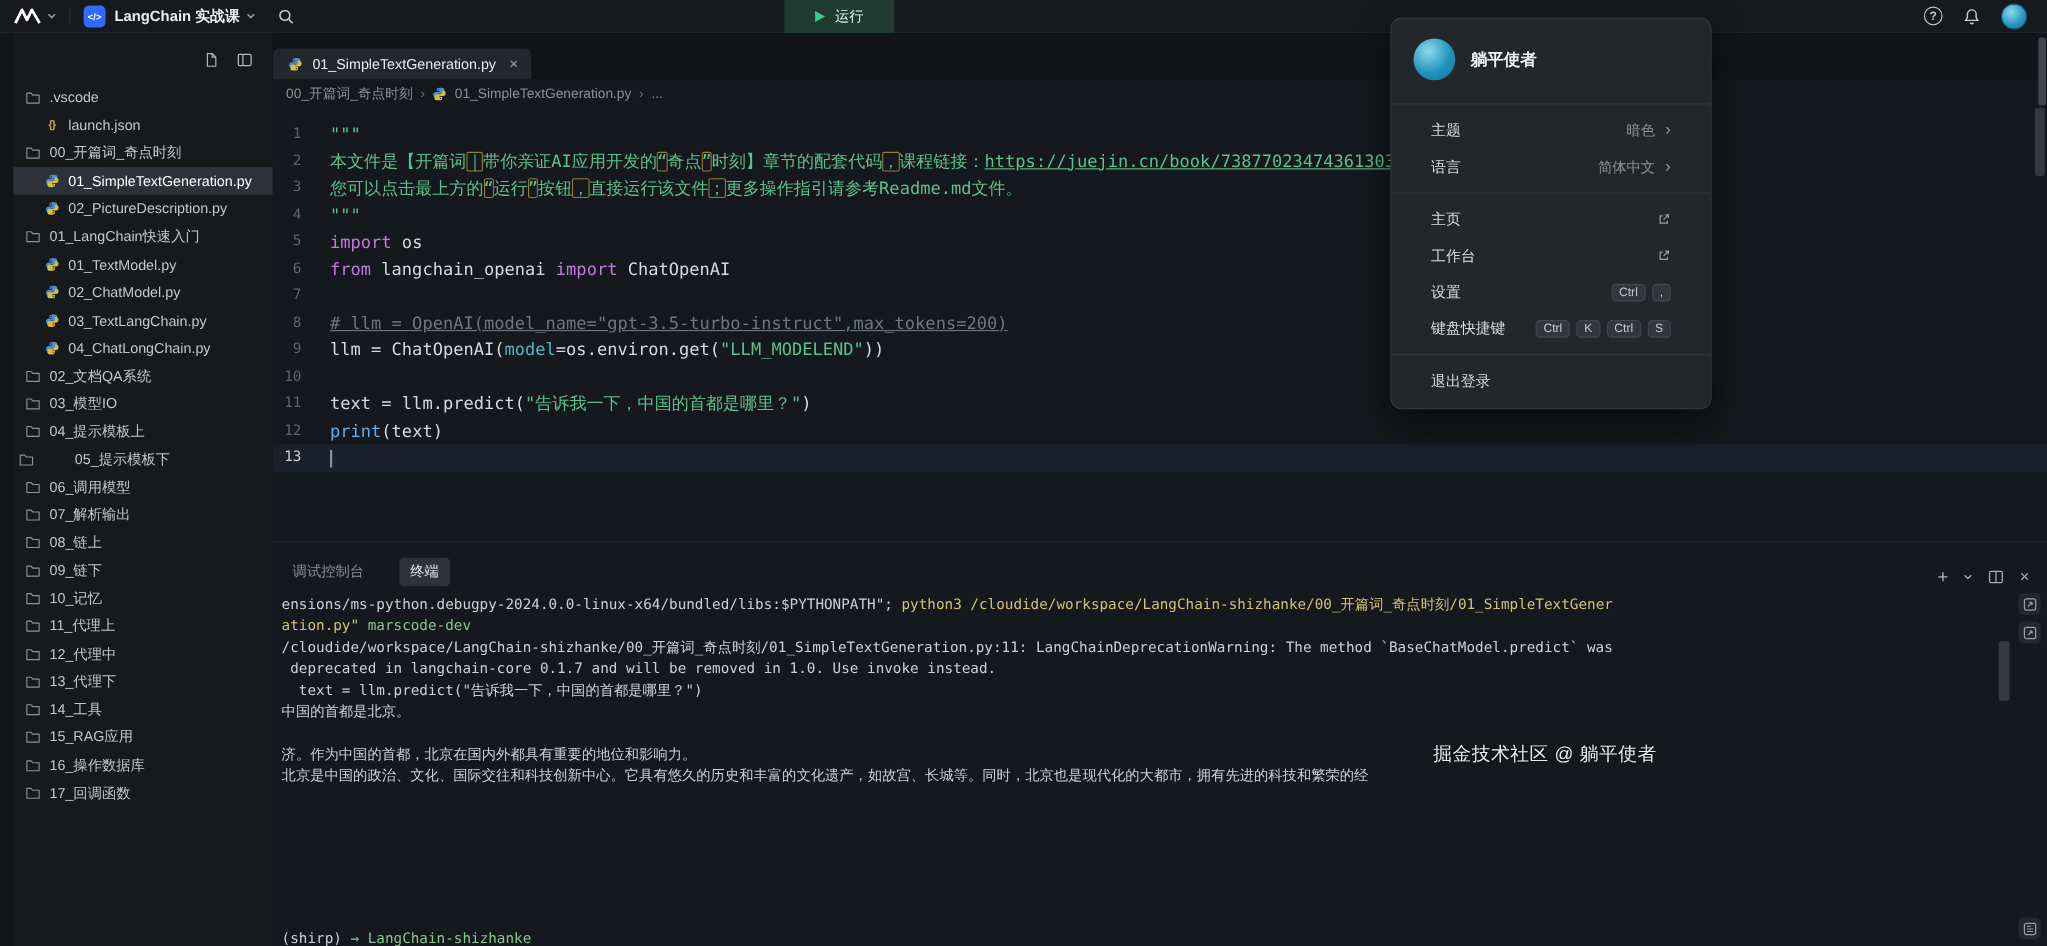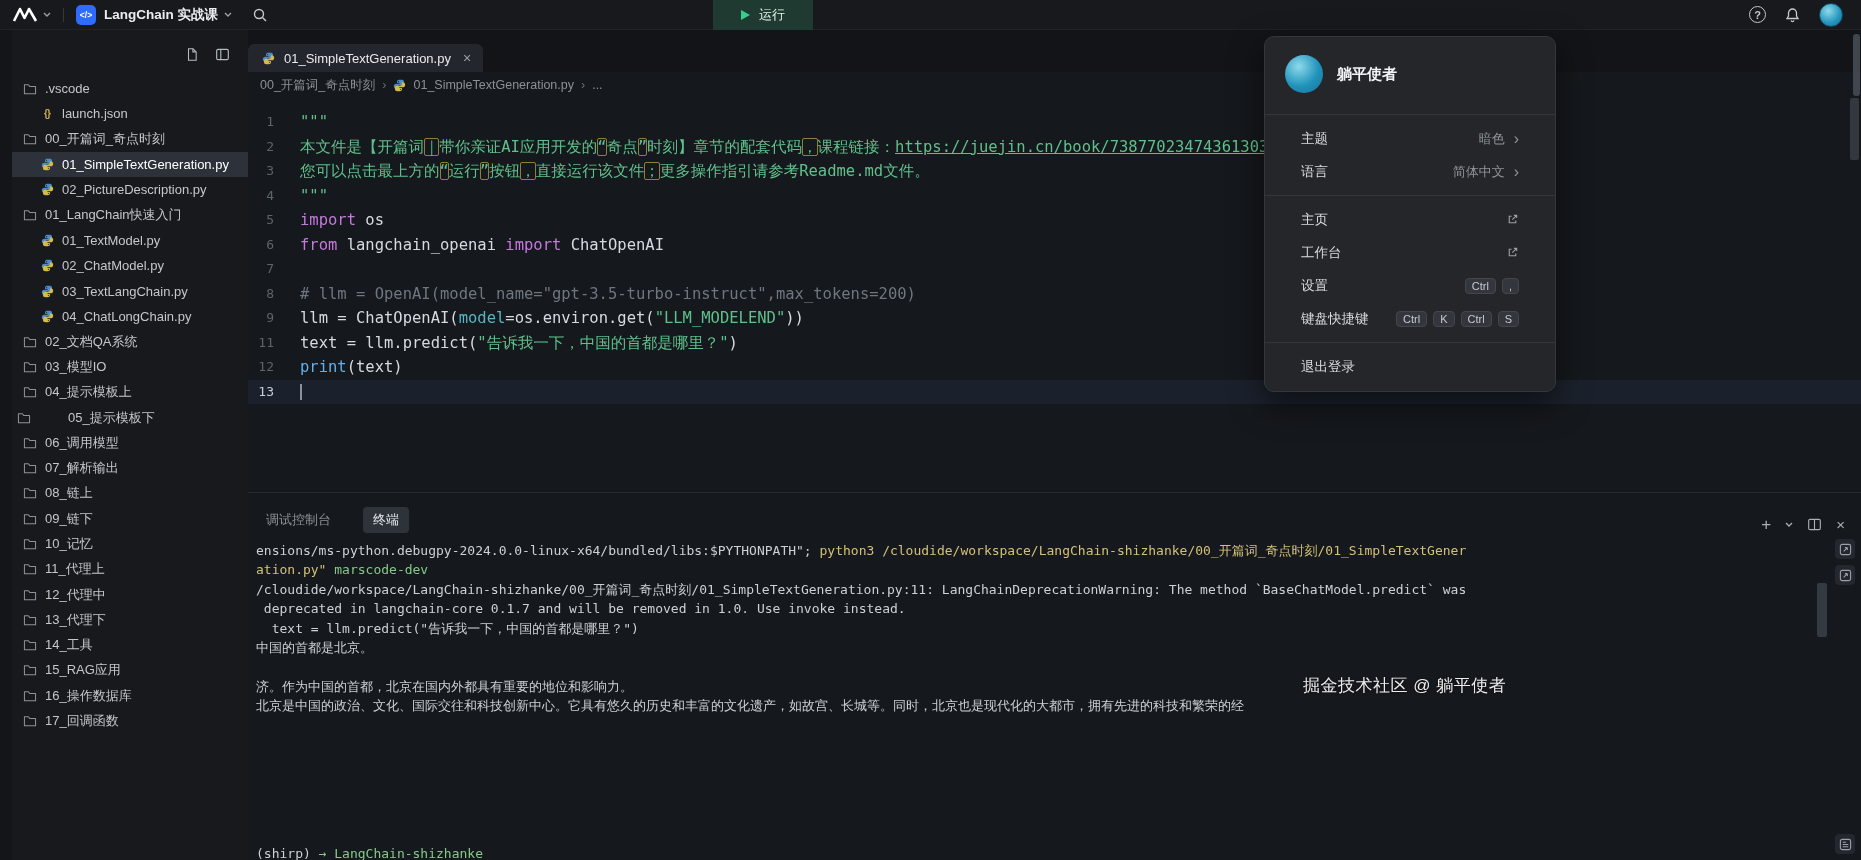--- a/index.html
+++ b/index.html
@@ -42,21 +42,21 @@
 .bc-sep{color:#6b7178;}
 .editor{flex:1;position:relative;overflow:hidden;font-family:"DejaVu Sans Mono",monospace;}
 .code{padding-top:12px;}
 .code-line{display:flex;height:24.5px;line-height:24.5px;font-size:15.5px;white-space:pre;}
 .code-line .ln{width:60px;text-align:right;padding-right:26px;color:#5d646c;font-size:13px;flex:none;}
 .code-line.active{background:rgba(92,122,184,0.10);}
 .code-line.active .ln{color:#c8cdd3;}
 .lc .pl{color:#d6dbe2;}
 .lc .str{color:#5fc08b;}
 .lc .kw{color:#c678dd;}
-.lc .cm{color:#6e7680;}
+.lc .cm{color:#6e7680;text-decoration:underline;}
 .lc .prm{color:#56b6c2;}
 .lc .fn{color:#61afef;}
 .lc .link{text-decoration:underline;}
 .lc .boxed{outline:1px solid rgba(201,168,76,0.7);outline-offset:-1px;border-radius:2px;}
 .caret{display:inline-block;width:1.5px;height:16px;background:#8a9199;vertical-align:middle;}
 .editor-scrollbar{position:absolute;top:0;right:2px;width:9px;bottom:0;}
 .editor-scrollbar .thumb{width:9px;height:62px;background:#33383f;border-radius:2px;}
 
 
 .panel{height:368px;border-top:1px solid #26292f;position:relative;background:#15181c;}
@@ -72,21 +72,21 @@
 .term .yl{color:#d3c178;}
 .term .gr{color:#86c98a;}
 .tline.prompt{margin-top:128px;}
 .term-scroll{position:absolute;right:34px;top:90px;width:10px;}
 .term-scroll .thumb{width:10px;height:54px;background:#343a41;border-radius:2px;}
 .term-btns{position:absolute;right:6px;top:46px;display:flex;flex-direction:column;gap:6px;}
 .sq-btn{width:20px;height:20px;border-radius:4px;background:#24272d;display:flex;align-items:center;justify-content:center;cursor:pointer;}
 .corner-btn{position:absolute;right:6px;bottom:6px;}
 
 
-.user-menu{position:absolute;top:36px;right:305px;width:292px;background:#242629;border:1px solid #34373c;border-radius:10px;box-shadow:0 12px 32px rgba(0,0,0,0.55);z-index:50;padding-bottom:8px;}
+.user-menu{position:absolute;top:16px;right:305px;width:292px;background:#242629;border:1px solid #34373c;border-radius:10px;box-shadow:0 12px 32px rgba(0,0,0,0.55);z-index:50;padding-bottom:8px;}
 .um-header{display:flex;align-items:center;gap:14px;padding:18px 20px 14px;}
 .um-avatar{width:38px;height:38px;border-radius:50%;background:radial-gradient(circle at 36% 30%,#8edaea,#2193bb 55%,#17719a);flex:none;}
 .um-name{font-size:15px;font-weight:700;color:#f2f3f5;}
 .menu-div{height:1px;background:#33363b;margin:7px 0;}
 .menu-row{height:33px;display:flex;align-items:center;padding:0 36px;cursor:pointer;}
 .mlabel{font-size:13.5px;color:#d9dce0;}
 .mright{margin-left:auto;display:flex;align-items:center;gap:6px;color:#8f949b;}
 .mvalue{font-size:13px;color:#8f949b;}
 .chev{font-size:16px;line-height:1;margin-left:3px;color:#8f949b;}
 .kbd{background:#33363c;border:1px solid #43464c;border-radius:4px;padding:1px 6px;font-size:11px;color:#c7cbd0;min-width:16px;text-align:center;}
@@ -404,20 +404,21 @@
       <div class="code">
           <div class="code-line"><span class="ln">1</span><span class="lc"><span class="str">"""</span></span></div>
           <div class="code-line"><span class="ln">2</span><span class="lc"><span class="str">本文件是【开篇词</span><span class="str boxed">｜</span><span class="str">带你亲证AI应用开发的</span><span class="str boxed">“</span><span class="str">奇点</span><span class="str boxed">”</span><span class="str">时刻】章节的配套代码</span><span class="str boxed">，</span><span class="str">课程链接：</span><span class="str link">https://juejin.cn/book/7387702347436130304/section/7</span></span></div>
           <div class="code-line"><span class="ln">3</span><span class="lc"><span class="str">您可以点击最上方的</span><span class="str boxed">“</span><span class="str">运行</span><span class="str boxed">”</span><span class="str">按钮</span><span class="str boxed">，</span><span class="str">直接运行该文件</span><span class="str boxed">；</span><span class="str">更多操作指引请参考Readme.md文件。</span></span></div>
           <div class="code-line"><span class="ln">4</span><span class="lc"><span class="str">"""</span></span></div>
           <div class="code-line"><span class="ln">5</span><span class="lc"><span class="kw">import</span><span class="pl"> os</span></span></div>
           <div class="code-line"><span class="ln">6</span><span class="lc"><span class="kw">from</span><span class="pl"> langchain_openai </span><span class="kw">import</span><span class="pl"> ChatOpenAI</span></span></div>
           <div class="code-line"><span class="ln">7</span><span class="lc"></span></div>
           <div class="code-line"><span class="ln">8</span><span class="lc"><span class="cm"># llm = OpenAI(model_name="gpt-3.5-turbo-instruct",max_tokens=200)</span></span></div>
           <div class="code-line"><span class="ln">9</span><span class="lc"><span class="pl">llm = ChatOpenAI(</span><span class="prm">model</span><span class="pl">=os.environ.get(</span><span class="str">"LLM_MODELEND"</span><span class="pl">))</span></span></div>
+          <div class="code-line"><span class="ln">10</span><span class="lc"></span></div>
           <div class="code-line"><span class="ln">11</span><span class="lc"><span class="pl">text = llm.predict(</span><span class="str">"告诉我一下，中国的首都是哪里？"</span><span class="pl">)</span></span></div>
           <div class="code-line"><span class="ln">12</span><span class="lc"><span class="fn">print</span><span class="pl">(text)</span></span></div>
           <div class="code-line active"><span class="ln">13</span><span class="lc"><span class="caret"></span></span></div>
         </div>
       <div class="editor-scrollbar">
           <div class="thumb"></div>
         </div>
     </div>
 
     <section class="panel">

